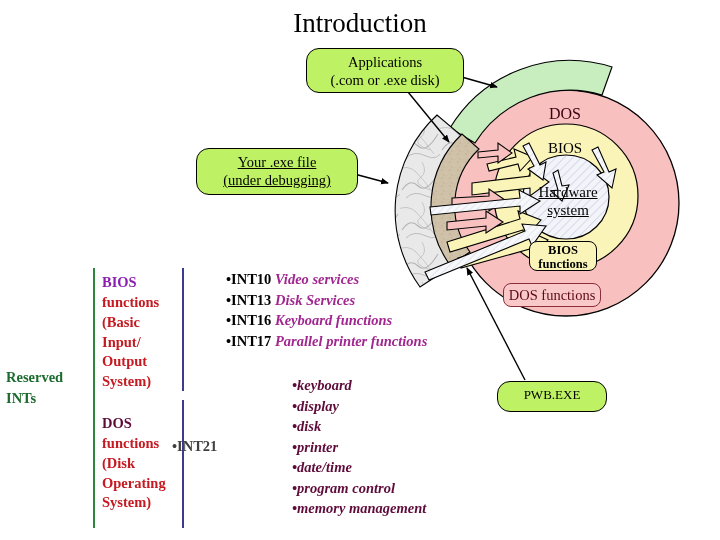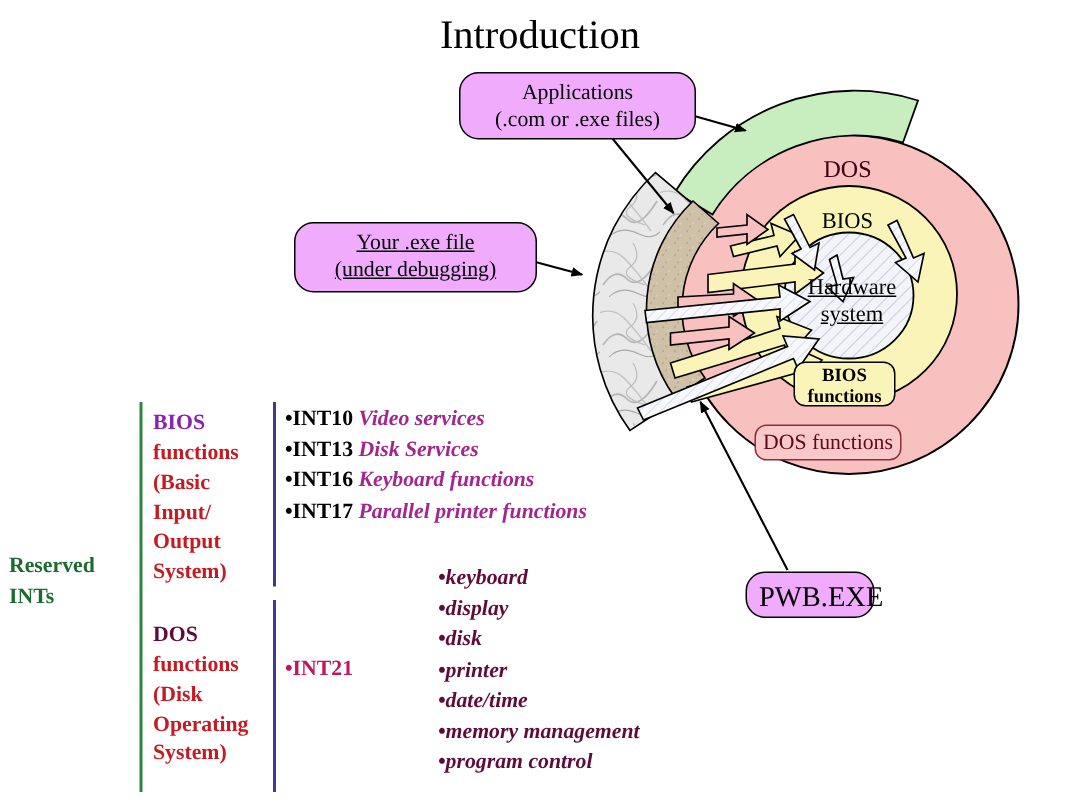--- a/index.html
+++ b/index.html
@@ -32,41 +32,41 @@
     left: 0; top: 0;
     width: 720px; height: 540px;
     pointer-events: none;
   }
 
   
   .callout {
     position: absolute;
     border: 1.4px solid #000;
     border-radius: 13px;
-    background: #f0abfc;
+    background: #bef264;
     font-family: "Liberation Serif", serif;
     font-size: 14.5px;
     color: #000;
     text-align: center;
     line-height: 1.25;
     box-sizing: border-box;
     padding: 4px 8px;
   }
   #callout-applications {
     left: 306px; top: 48px;
     width: 158px; height: 45px;
   }
   #callout-exefile {
     left: 196px; top: 148px;
     width: 162px; height: 47px; text-decoration: underline;
   }
   #callout-pwbexe {
     left: 497px; top: 381px;
-    width: 86px; height: 31px;
-    font-size: 19px;
+    width: 110px; height: 31px;
+    font-size: 13px;
     padding-top: 5px;
   }
 
   
   .ring-label {
     position: absolute;
     font-family: "Liberation Serif", serif;
     color: #3d0012;
     text-align: center;
     white-space: nowrap;
@@ -148,36 +148,37 @@
   .func-head-dos  { color: #5e0b3a; }
 
   
   .int-list {
     position: absolute;
     font-family: "Liberation Serif", serif;
     font-weight: bold;
     font-size: 14.5px;
     line-height: 1.42;
     color: #000;
+    margin-left: 36px;
   }
   #int-list-bios { left: 190px; top: 269px; width: 270px; }
   .int-num { color: #000; }
   .int-desc {
     color: #a1268f;
     font-style: italic;
     font-weight: bold;
   }
 
   #int21-label {
     position: absolute;
-    left: 190px; top: 438px;
-    font-family: "Liberation Serif", serif;
-    font-weight: bold;
-    font-size: 14.5px;
-    color: #be185d;
+    left: 172px; top: 438px;
+    font-family: "Liberation Serif", serif;
+    font-weight: bold;
+    font-size: 14.5px;
+    color: #404040;
   }
   #int21-sublist {
     position: absolute;
     left: 272px; top: 375px;
     width: 210px;
     font-family: "Liberation Serif", serif;
     font-weight: bold;
     font-style: italic;
     font-size: 14.5px;
     color: #5e0b3a;
@@ -261,21 +262,21 @@
   </g>
 
   <line x1="444" y1="72" x2="497" y2="87" stroke="#000" stroke-width="1.4" marker-end="url(#arrowhead)"></line>
   <line x1="408" y1="92" x2="449" y2="142" stroke="#000" stroke-width="1.4" marker-end="url(#arrowhead)"></line>
   <line x1="347" y1="172" x2="388" y2="183" stroke="#000" stroke-width="1.4" marker-end="url(#arrowhead)"></line>
   <line x1="525" y1="380" x2="467" y2="268" stroke="#000" stroke-width="1.4" marker-end="url(#arrowhead)"></line>
 </svg>
 
 <div class="callout" id="callout-applications">
   <div>Applications</div>
-  <div>(.com or .exe files)</div>
+  <div>(.com or .exe disk)</div>
 </div>
 
 <div class="callout" id="callout-exefile">
   <div>Your .exe file</div>
   <div>(under debugging)</div>
 </div>
 
 <div class="callout" id="callout-pwbexe">PWB.EXE</div>
 
 <div class="ring-label" id="label-dos-ring">DOS</div>
@@ -340,15 +341,15 @@
 <div id="int21-label">
   <span>•</span><span>INT21</span>
 </div>
 
 <div id="int21-sublist">
   <div>•keyboard</div>
   <div>•display</div>
   <div>•disk</div>
   <div>•printer</div>
   <div>•date/time</div>
+  <div>•program control</div>
   <div>•memory management</div>
-  <div>•program control</div>
 </div>
 
 </body></html>

